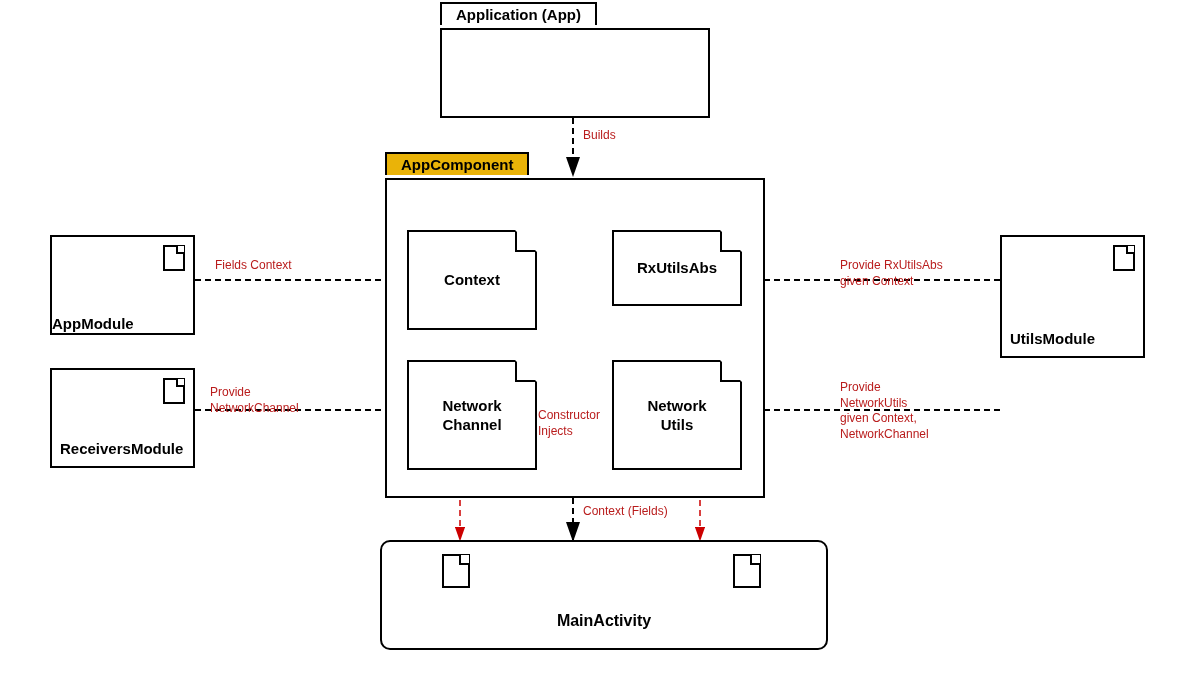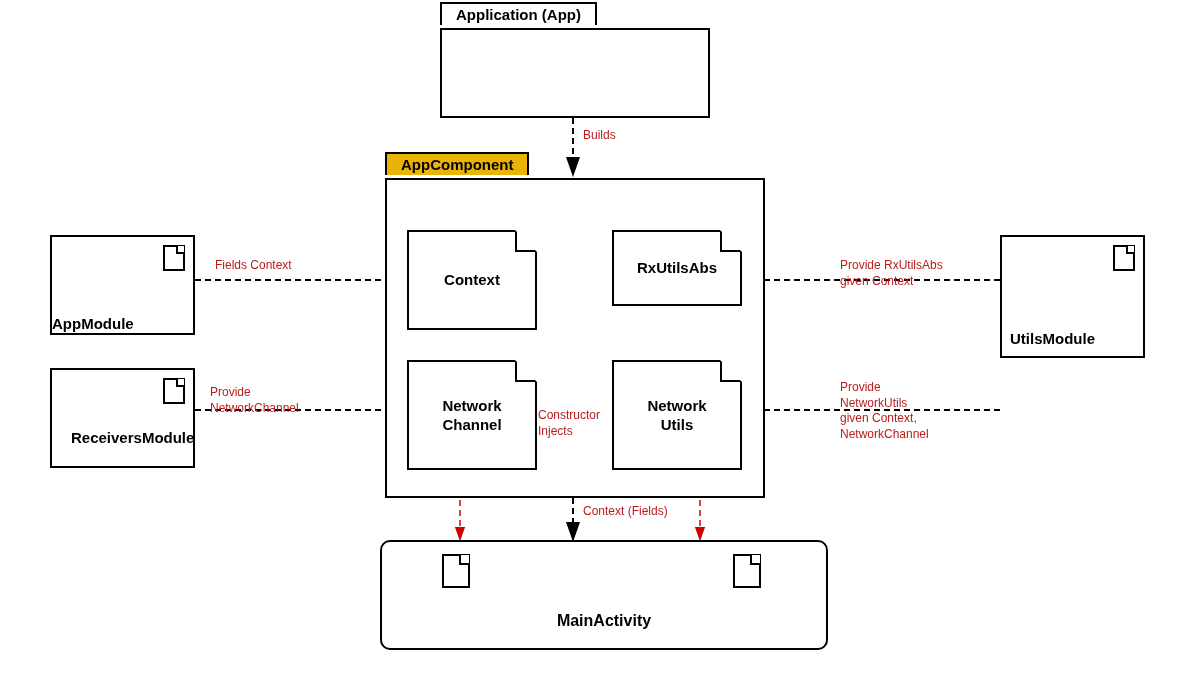--- a/index.html
+++ b/index.html
@@ -182,21 +182,21 @@
   </div>
 
   <div class="box" style="left:50px; top:235px; width:145px; height:100px; flex-direction:column; align-items:flex-start; padding:0;">
 
     <div style="position:absolute; right:8px; top:8px; width:22px; height:26px; border:2px solid #000; background:#fff;">
       <div style="position:absolute;top:-1px;right:-1px;width:8px;height:8px;background:#fff;border-left:2px solid #000;border-bottom:2px solid #000;"></div>
     </div>
     <span class="box-label" style="margin-top:auto; font-size:15px;">AppModule</span>
   </div>
 
-  <div class="box" style="left:50px; top:368px; width:145px; height:100px; flex-direction:column; align-items:flex-start; padding:19px;">
+  <div class="box" style="left:50px; top:368px; width:145px; height:100px; flex-direction:column; align-items:flex-start; padding:8px;">
     <div style="position:absolute; right:8px; top:8px; width:22px; height:26px; border:2px solid #000; background:#fff;">
       <div style="position:absolute;top:-1px;right:-1px;width:8px;height:8px;background:#fff;border-left:2px solid #000;border-bottom:2px solid #000;"></div>
     </div>
     <span class="box-label" style="margin-top:auto; font-size:15px;">ReceiversModule</span>
   </div>
 
   <div class="box" style="left:1000px; top:235px; width:145px; height:123px; flex-direction:column; align-items:flex-start; padding:8px;">
     <div style="position:absolute; right:8px; top:8px; width:22px; height:26px; border:2px solid #000; background:#fff;">
       <div style="position:absolute;top:-1px;right:-1px;width:8px;height:8px;background:#fff;border-left:2px solid #000;border-bottom:2px solid #000;"></div>
     </div>

